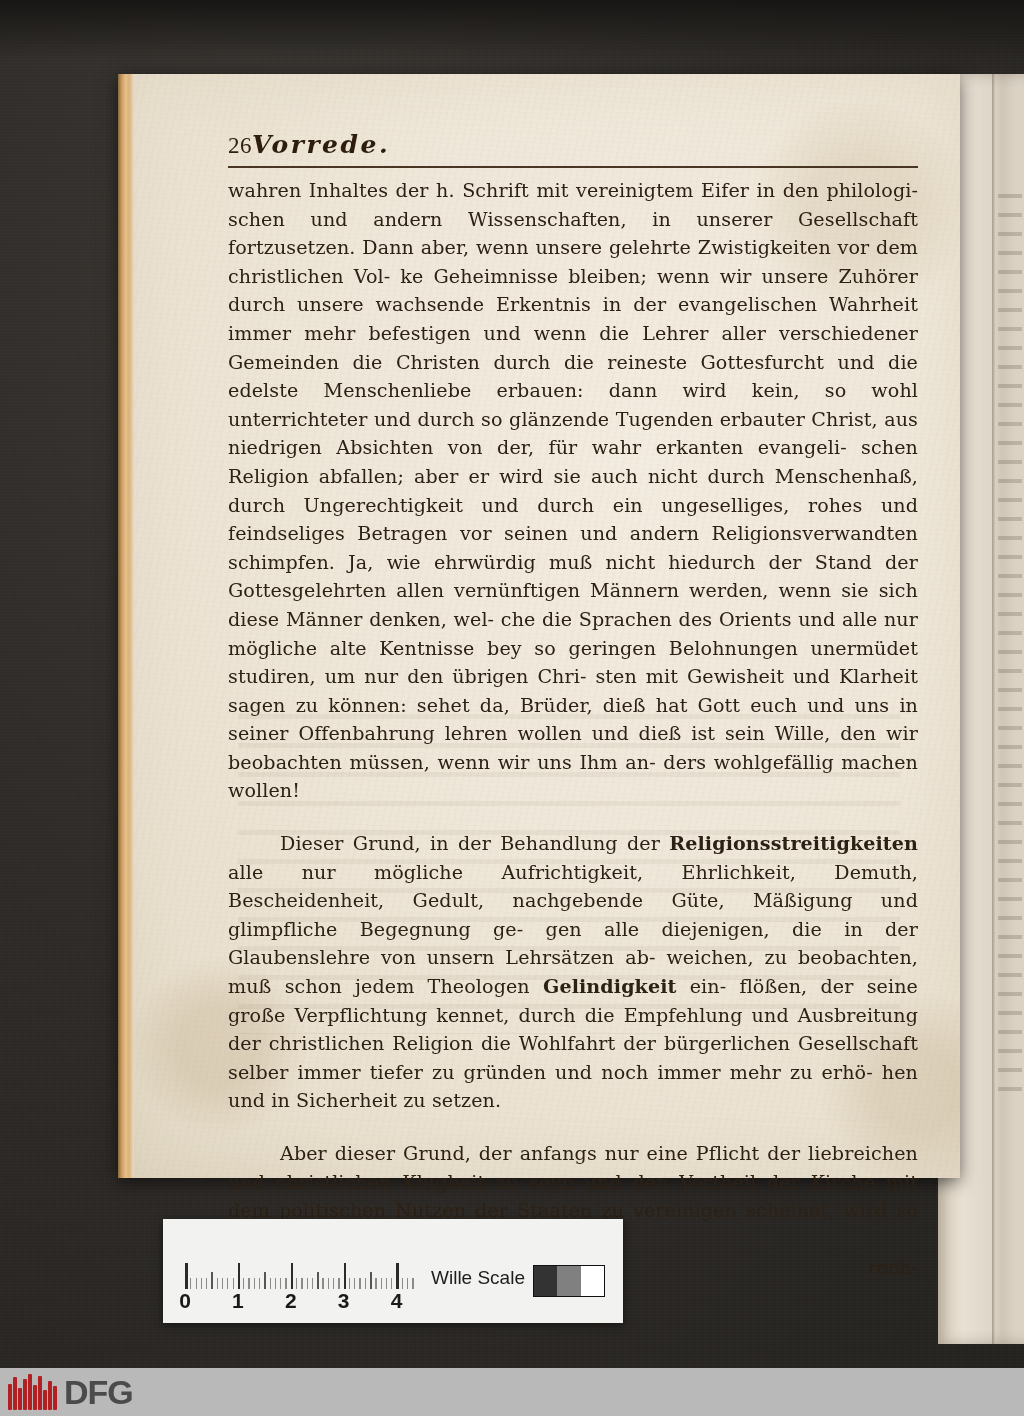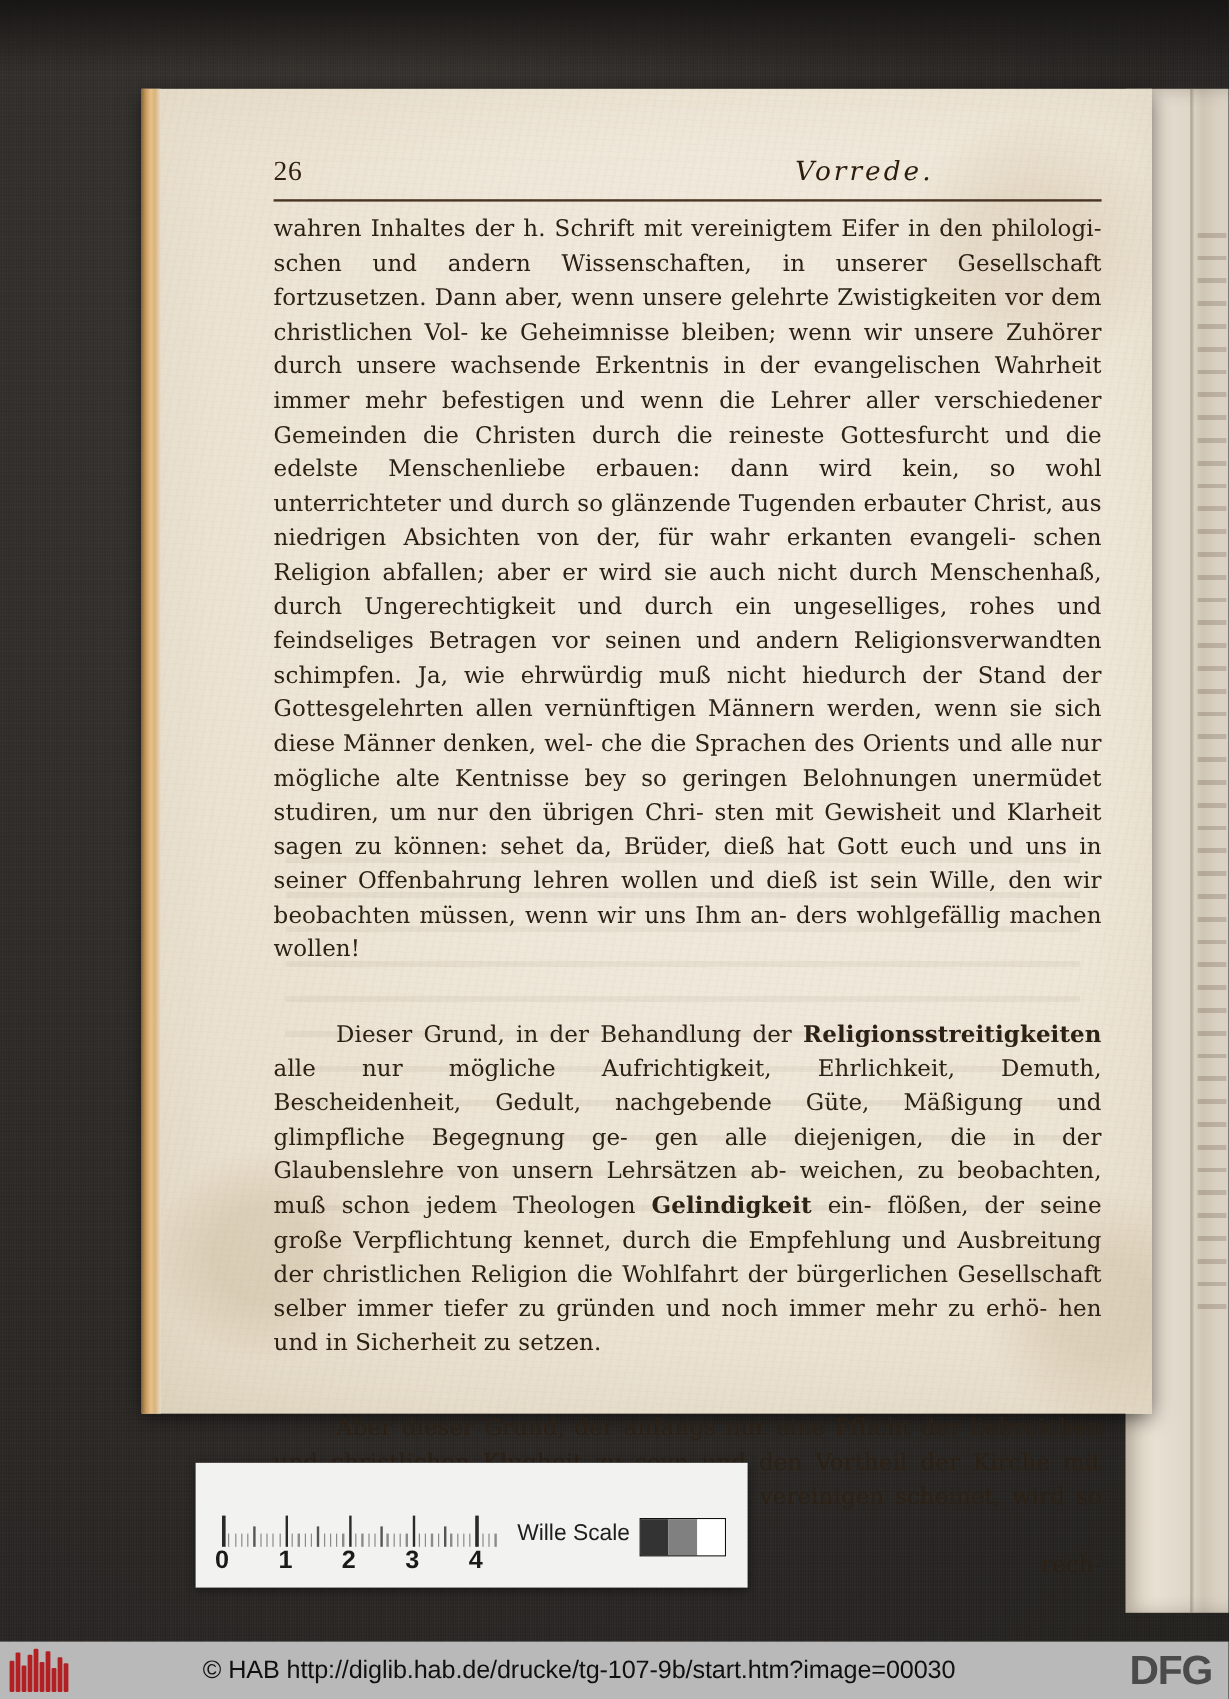--- a/index.html
+++ b/index.html
@@ -6,21 +6,21 @@
     margin: 0;
     padding: 0;
     background: #2b2a28;
   }
   #stage {
     position: relative;
     width: 1024px;
     height: 1416px;
     overflow: hidden;
     font-family: "Liberation Sans", sans-serif;
-    background: #0f172a;
+    background: #ec4899;
   }
 
   
   .mount {
     position: absolute;
     inset: 0;
     background:
       radial-gradient(ellipse at 30% 20%, #3a3733 0%, #2e2b28 45%, #24221f 100%);
   }
   .mount-noise {
@@ -119,25 +119,25 @@
     height: 34px;
   }
   .folio {
     font-family: "Liberation Serif", serif;
     font-size: 23px;
     letter-spacing: .5px;
     color: #31210f;
   }
   .head-title {
     flex: 1;
-    text-align: right;
+    text-align: left;
     padding-right: 140px;
     font-family: "DejaVu Serif", serif;
-    font-weight: normal;
-    font-size: 22px;
+    font-weight: bold;
+    font-size: 25px;
     letter-spacing: 2.5px;
     color: #2c1d0d;
     font-style: italic;
   }
   .rule {
     height: 0;
     border-top: 2.5px solid #3b2613;
     margin-top: 2px;
     margin-bottom: 9px;
     opacity: .92;
@@ -145,21 +145,21 @@
 
   .para {
     font-family: "DejaVu Serif", serif;
     font-size: 19.1px;
     line-height: 28.6px;
     text-align: justify;
     color: #2d2014;
     letter-spacing: .1px;
     margin: 0;
   }
-  .para + .para { margin-top: 42px; }
+  .para + .para { margin-top: 24px; }
   .para.indent { text-indent: 52px; }
   .para .b { font-weight: bold; }
   .para .last-line {
     display: block;
     text-align: right;
   }
 
   
   .showthrough {
     position: absolute;
@@ -394,17 +394,16 @@
         <i style="left: 7px; height: 33px; background: rgb(179, 32, 36);"></i>
         <i style="left: 12px; height: 22px; background: rgb(179, 32, 36);"></i>
         <i style="left: 17px; height: 31px; background: rgb(179, 32, 36);"></i>
         <i style="left: 22px; height: 36px; background: rgb(179, 32, 36);"></i>
         <i style="left: 27px; height: 25px; background: rgb(179, 32, 36);"></i>
         <i style="left: 32px; height: 34px; background: rgb(179, 32, 36);"></i>
         <i style="left: 37px; height: 20px; background: rgb(179, 32, 36);"></i>
         <i style="left: 42px; height: 29px; background: rgb(179, 32, 36);"></i>
         <i style="left: 47px; height: 24px; background: rgb(179, 32, 36);"></i>
       </div>
-    <div class="footer-url">© HAB http://diglib.hab.de/drucke/tg-107-9b/start.htm?image=00030</div>
     <div class="dfg-logo">DFG</div>
   </div>
 
 </div>
 
 </body></html>

